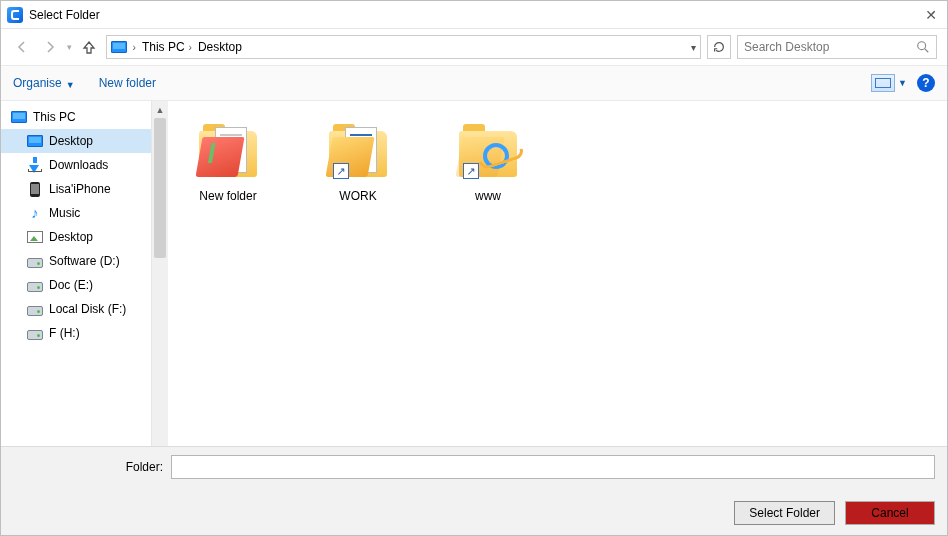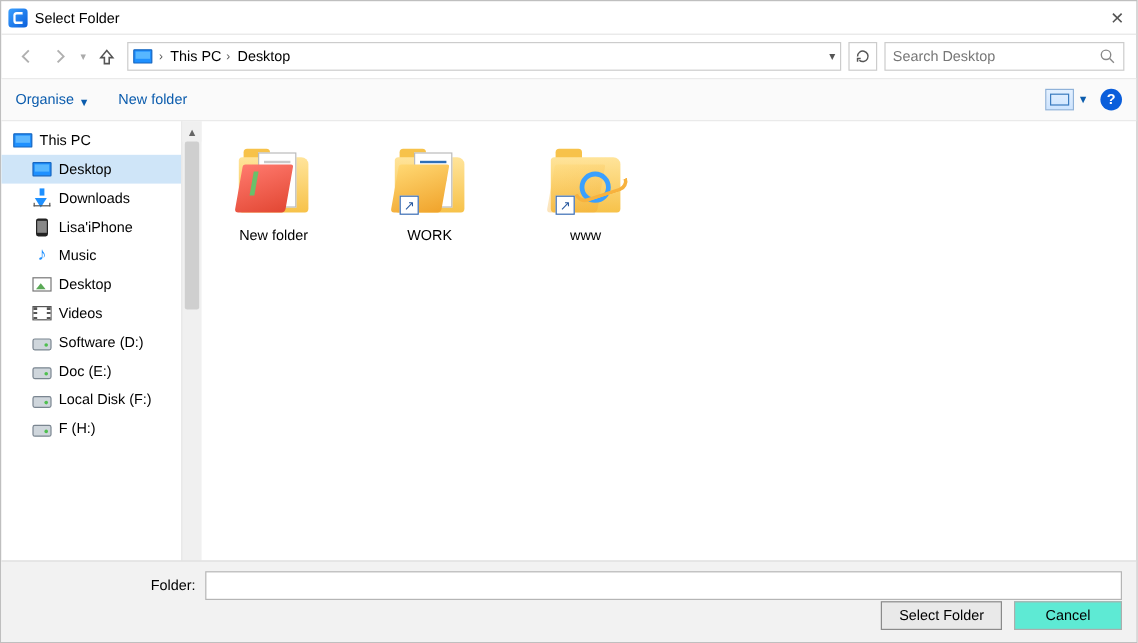--- a/index.html
+++ b/index.html
@@ -80,25 +80,25 @@
   .folder-front{position:absolute;left:6px;right:22px;bottom:6px;height:40px;background:linear-gradient(160deg,#ffd873,#f0a32b);transform:skewX(-10deg);border-radius:2px 2px 3px 3px;z-index:3;}
   .folder-front.red{background:linear-gradient(160deg,#ff7a6e,#e24733);}
   .folder-front.red::after{content:"";position:absolute;left:10px;top:6px;width:4px;height:20px;background:#68c06a;}
   .shortcut{position:absolute;left:10px;bottom:4px;width:16px;height:16px;background:#fff;border:1px solid #3a6db5;z-index:5;display:flex;align-items:center;justify-content:center;color:#2a5aa0;font-size:11px;}
   .ie-badge{position:absolute;left:30px;top:22px;width:26px;height:26px;border:4px solid #3aa0ff;border-radius:50%;z-index:4;}
   .ie-badge::after{content:"";position:absolute;left:-8px;top:8px;width:40px;height:6px;border:3px solid #f7b23e;border-top:none;border-radius:0 0 20px 20px;transform:rotate(-18deg);}
   .flabel{font-size:12px;white-space:nowrap;}
 
   
   .footer { position:absolute; left:0; right:0; bottom:0; background:#f2f2f2; border-top:1px solid #dcdcdc; padding:8px 12px 10px;}
-  .folder-row { display:flex; align-items:center; gap:8px; margin-bottom:1px; }
+  .folder-row { display:flex; align-items:center; gap:8px; margin-bottom:22px; }
   .folder-label { width:150px; text-align:right; }
   .folder-input { flex:1; height:24px; border:1px solid #b5b5b5; background:#fff; padding:0 4px; font-size:12px;}
   .btn-row { display:flex; justify-content:flex-end; gap:10px; }
-  .btn { min-width:90px; height:24px; border:1px solid #adadad; background:#5eead4; font-size:12px; cursor:pointer; padding:0 14px;}
+  .btn { min-width:90px; height:24px; border:1px solid #adadad; background:#b91c1c; font-size:12px; cursor:pointer; padding:0 14px;}
   .btn.primary { background:#e9e9e9; border-color:#8a8a8a;}
 
   .chev{font-size:9px;}
 </style>
 </head>
 <body>
 
 <div class="titlebar">
   <div class="title-icon"></div>
   <div class="title-text">Select Folder</div>
@@ -205,26 +205,20 @@
       <span>Music</span>
     </div>
     <div class="node indent">
       <span class="icon16">
           <span class="i-pic"></span>
         </span>
       <span>Desktop</span>
     </div>
     <div class="node indent">
       <span class="icon16">
-          <span class="i-vid"></span>
-        </span>
-      <span>Videos</span>
-    </div>
-    <div class="node indent">
-      <span class="icon16">
           <span class="i-drive"></span>
         </span>
       <span>Software (D:)</span>
     </div>
     <div class="node indent">
       <span class="icon16">
           <span class="i-drive"></span>
         </span>
       <span>Doc (E:)</span>
     </div>

